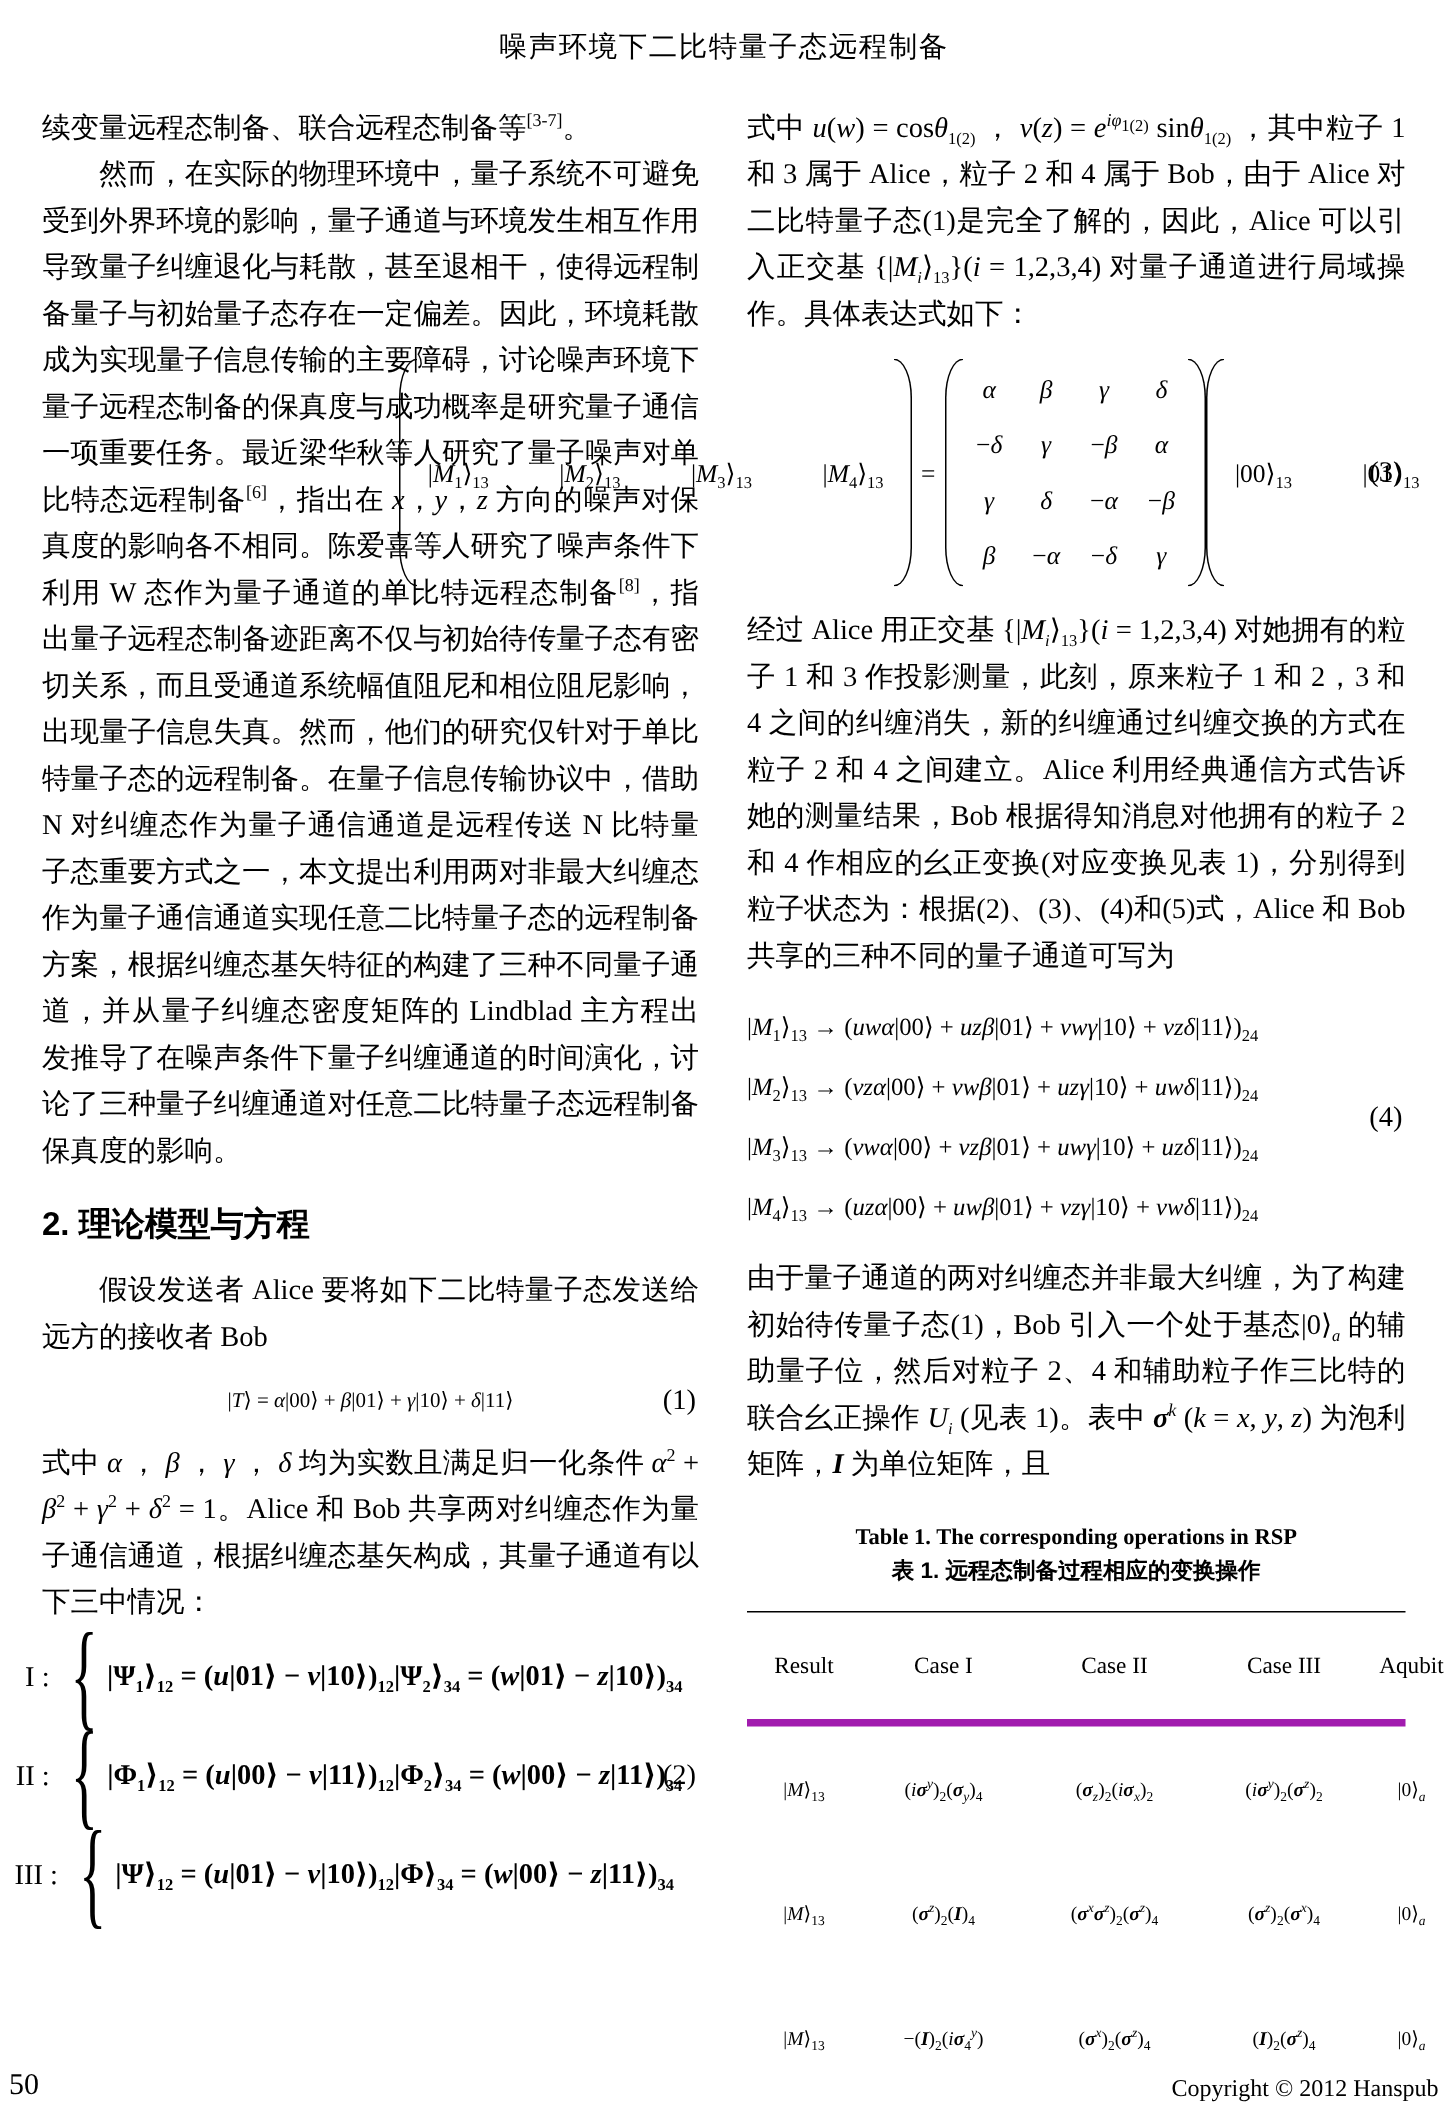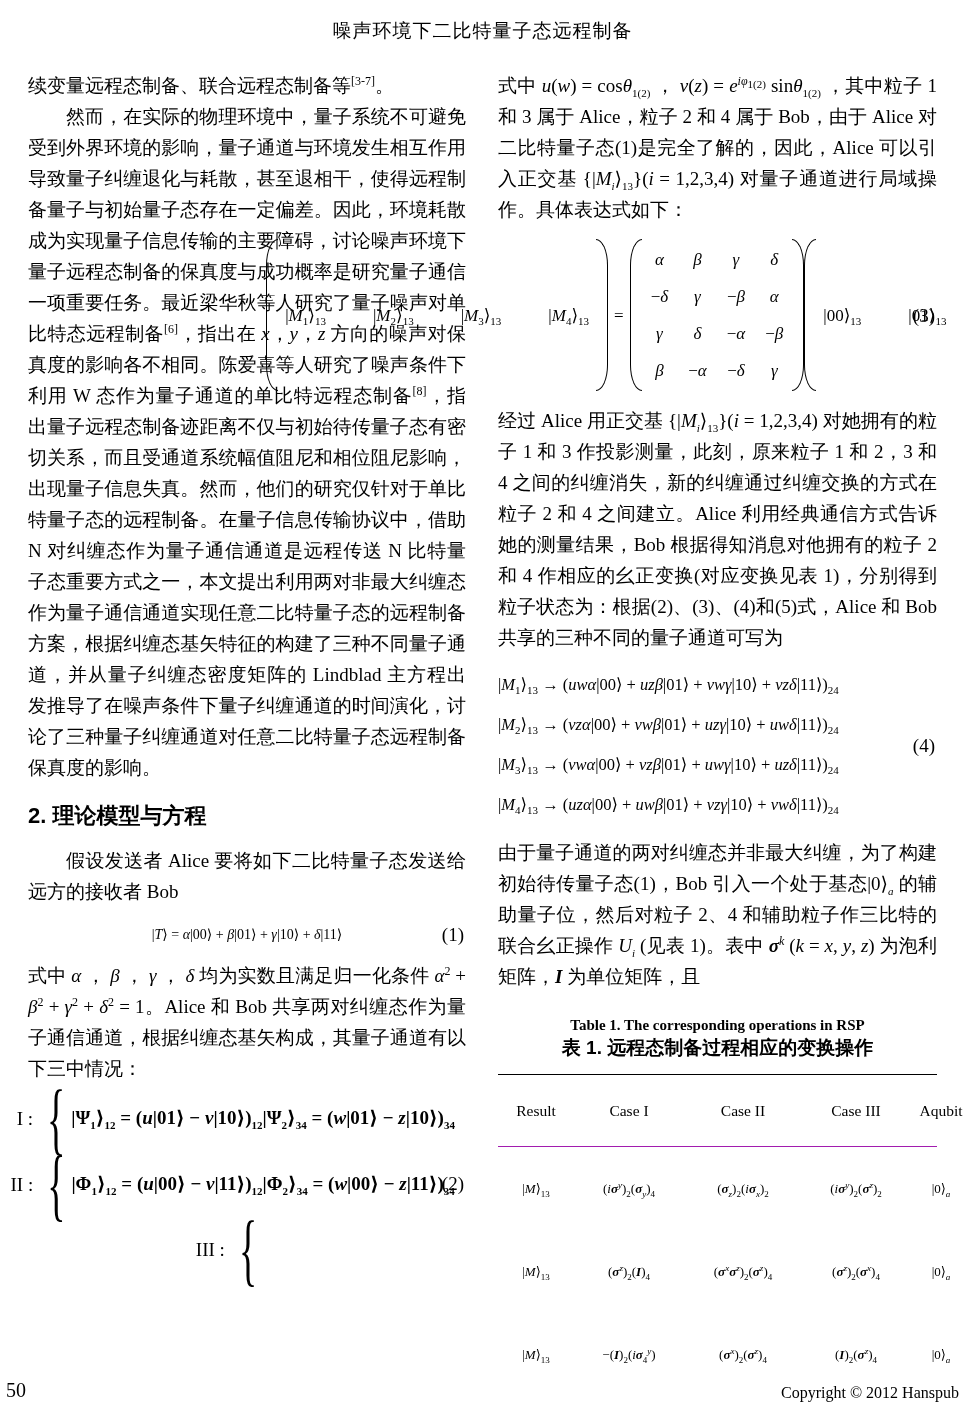--- a/index.html
+++ b/index.html
@@ -49,25 +49,25 @@
   .matrix-grid{display:grid;grid-template-columns:repeat(4,auto);column-gap:20px;
                padding:2px 6px;align-items:center;}
   .matrix-grid .mcell{line-height:37px;text-align:center;white-space:nowrap;}
   .eq-equals{margin:0 6px;}
   
   .eq4{position:relative;margin:12px 0;padding-right:36px;}
   .eq4 .mline{font-size:16.5px;line-height:40px;white-space:nowrap;}
   
   .table-caption-en{font-weight:bold;font-size:15px;text-align:center;margin-top:22px;line-height:22px;}
   .table-caption-zh{font-family:"Liberation Sans","DejaVu Sans",sans-serif;
-                    font-weight:bold;font-size:19px;text-align:center;line-height:24px;margin-bottom:14px;}
+                    font-weight:bold;font-size:15px;text-align:center;line-height:24px;margin-bottom:14px;}
   .rsp-table{border-top:1.6px solid #000;border-bottom:1.6px solid #000;margin-top:6px;}
   .trow{display:grid;grid-template-columns:76px 110px 118px 108px 62px 1fr;align-items:center;}
   .trow .tcell{text-align:center;white-space:nowrap;}
-  .trow.thead{border-bottom:1px solid #a21caf;}
+  .trow.thead{border-bottom:5px solid #a21caf;}
   .trow.thead .tcell{font-size:15.5px;padding:20px 0;}
   .trow.tdata .tcell{font-size:13px;padding:26px 0;}
   .trow.tdata .tcell sub,.trow.tdata .tcell sup{font-size:9px;}
   
   .footer-page-number{position:absolute;left:6px;bottom:12px;font-size:20px;}
   .footer-copyright{position:absolute;right:6px;bottom:12px;font-size:16px;}
 </style>
 </head>
 <body>
 
@@ -105,20 +105,24 @@
           <span class="case-label">II :</span>
           <span class="curly">{</span>
           <span class="case-lines">
             <span class="mline">|Φ<sub>1</sub>⟩<sub>12</sub> = (<i>u</i>|00⟩ − <i>v</i>|11⟩)<sub>12</sub></span>
             <span class="mline">|Φ<sub>2</sub>⟩<sub>34</sub> = (<i>w</i>|00⟩ − <i>z</i>|11⟩)<sub>34</sub></span>
           </span>
         </div>
         <div class="case-row">
           <span class="case-label">III :</span>
           <span class="curly">{</span>
+          <span class="case-lines">
+            <span class="mline">|Ψ⟩<sub>12</sub> = (<i>u</i>|01⟩ − <i>v</i>|10⟩)<sub>12</sub></span>
+            <span class="mline">|Φ⟩<sub>34</sub> = (<i>w</i>|00⟩ − <i>z</i>|11⟩)<sub>34</sub></span>
+          </span>
         </div>
         <span class="eq-label">(2)</span>
       </div>
     </div>
 
     <div class="col right-col">
       <p>式中 <i>u</i>(<i>w</i>) = cos<i>θ</i><sub>1(2)</sub> ， <i>v</i>(<i>z</i>) = <i>e</i><sup><i>iφ</i><sub>1(2)</sub></sup> sin<i>θ</i><sub>1(2)</sub> ，其中粒子 1 和 3 属于 Alice，粒子 2 和 4 属于 Bob，由于 Alice 对二比特量子态(1)是完全了解的，因此，Alice 可以引入正交基 {|<i>M<sub>i</sub></i>⟩<sub>13</sub>}(<i>i</i> = 1,2,3,4) 对量子通道进行局域操作。具体表达式如下：</p>
 
       <div class="eq3">
         <span class="bp l"></span>

